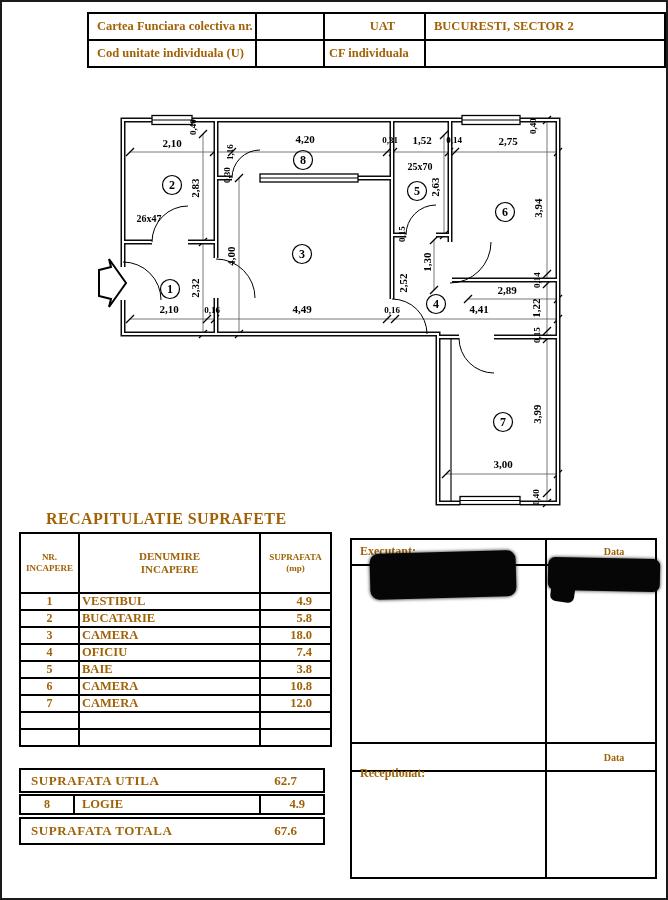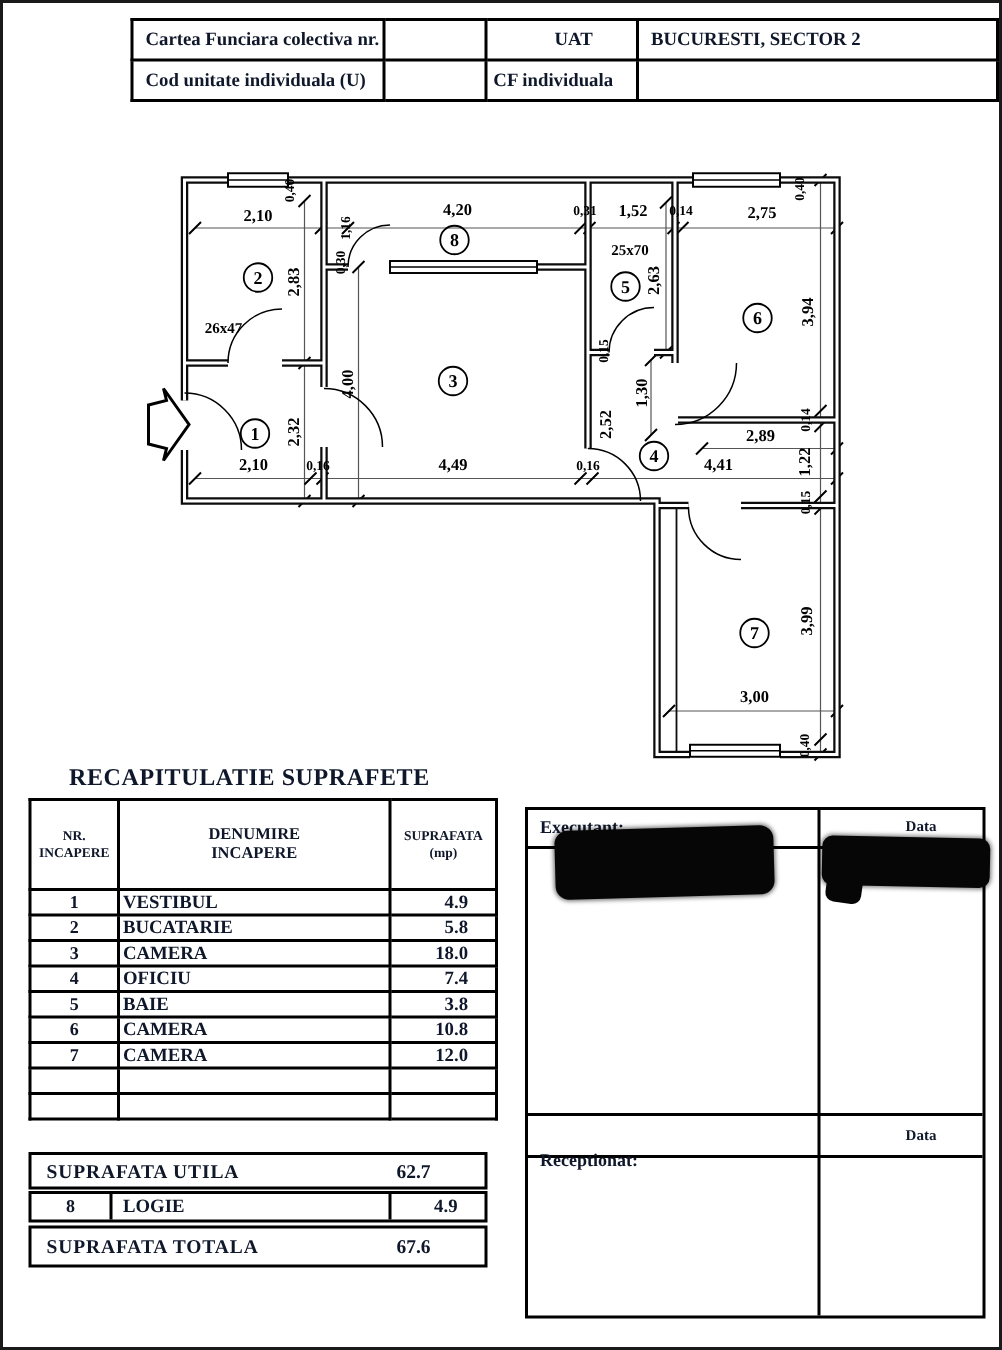--- a/index.html
+++ b/index.html
@@ -1,19 +1,19 @@
 <!DOCTYPE html>
 <html><head>
 <meta charset="utf-8">
 <style>
   html,body{margin:0;padding:0;background:#e8e8e8;}
   .page{
     position:relative;width:668px;height:900px;margin:0 auto;
     background:#ffffff;border:2px solid #1a1a1a;box-sizing:border-box;
-    font-family:"Liberation Serif", serif;color:#0f172a;overflow:hidden;
+    font-family:"Liberation Serif", serif;color:#a16207;overflow:hidden;
   }
   
   .hdr-table{position:absolute;left:85px;top:10px;border-collapse:collapse;table-layout:fixed;}
   .hdr-table td{
     border:2px solid #000;height:23px;font-weight:bold;font-size:12.5px;
     padding:1px 2px 1px 8px;white-space:nowrap;overflow:hidden;
   }
   .hdr-table td.center{text-align:center;padding-left:18px;}
   
   .plan-svg{position:absolute;left:0;top:0;}
@@ -30,21 +30,21 @@
   .recap th .big{font-size:11px;line-height:13px;}
   .recap td{height:15px;font-size:12.5px;padding:0;}
   .recap td.nr{text-align:center;font-size:12px;}
   .recap td.name{padding-left:2px;}
   .recap td.area{text-align:right;padding-right:18px;}
   .sumbox{
     position:absolute;left:17px;width:306px;border:2px solid #000;box-sizing:border-box;
     display:flex;align-items:center;font-weight:bold;font-size:13px;
   }
   .sumbox .lbl{padding-left:10px;letter-spacing:.6px;flex:1;}
-  .sumbox .val{padding-right:36px;}
+  .sumbox .val{padding-right:26px;}
   .logiebox{
     position:absolute;left:17px;top:792px;width:306px;height:21px;border:2px solid #000;box-sizing:border-box;
     display:flex;align-items:center;font-weight:bold;
   }
   .logiebox .c1{width:52px;text-align:center;font-size:12px;border-right:2px solid #000;align-self:stretch;display:flex;align-items:center;justify-content:center;}
   .logiebox .c2{width:177px;padding-left:7px;font-size:12.5px;border-right:2px solid #000;align-self:stretch;display:flex;align-items:center;}
   .logiebox .c3{flex:1;text-align:right;padding-right:18px;font-size:12.5px;}
   
   .signoff{position:absolute;left:348px;top:536px;width:307px;height:341px;border:2px solid #000;box-sizing:border-box;}
   .signoff .vdiv{position:absolute;left:193px;top:0;bottom:0;width:2px;background:#000;}

